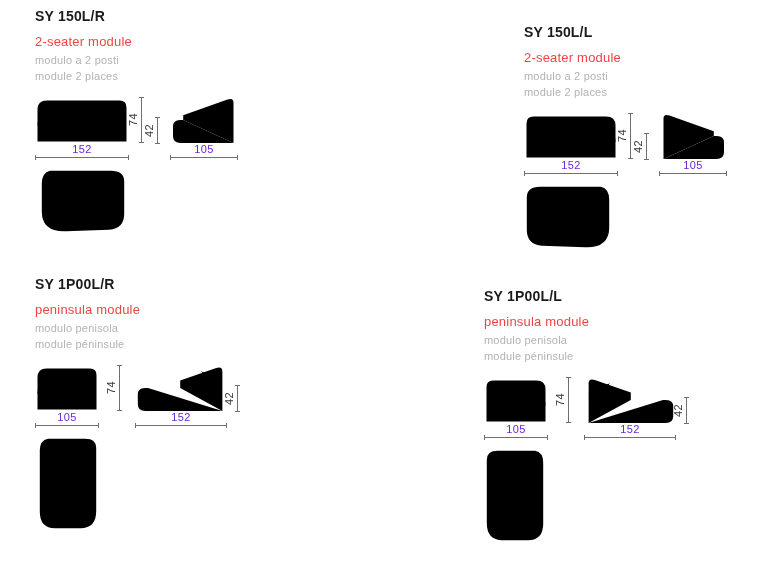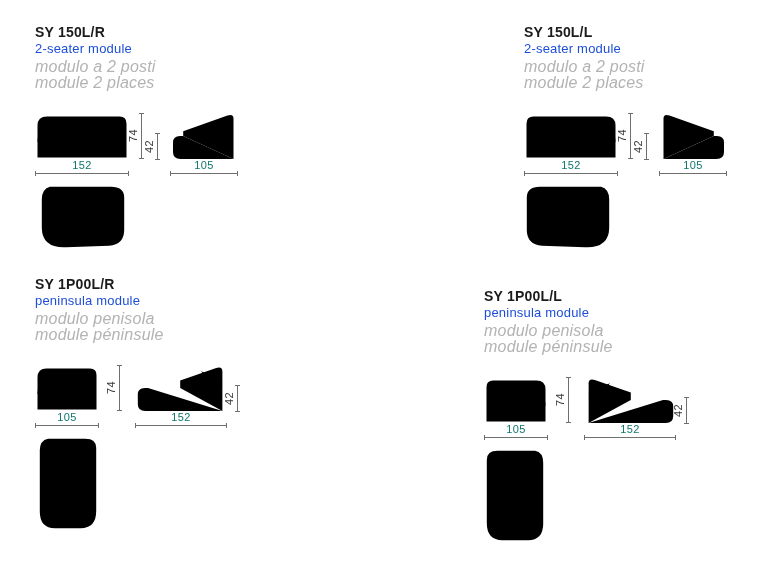--- a/index.html
+++ b/index.html
@@ -4,35 +4,35 @@
 <style>
   html,body{margin:0;padding:0;background:#ffffff;}
   #canvas{
     position:relative;
     width:770px;height:578px;
     background:#ffffff;
     font-family:"Liberation Sans", sans-serif;
     overflow:hidden;
   }
   .quadrant{position:absolute;}
-  .q-tl{left:35px;top:20px;width:300px;height:250px;}
+  .q-tl{left:35px;top:4px;width:300px;height:250px;}
   .q-tr{left:524px;top:20px;width:262px;height:250px;}
   .q-bl{left:35px;top:272px;width:300px;height:280px;}
   .q-br{left:484px;top:284px;width:262px;height:280px;}
 
   .q-header{position:absolute;left:0;top:4px;}
   .q-code{font-size:14px;line-height:16px;font-weight:bold;color:#1b1b1b;letter-spacing:.2px;}
-  .q-name{font-size:13px;line-height:15px;color:#1d4ed8;margin-top:1px;letter-spacing:.2px;}
-  .q-sub{font-size:16px;line-height:16px;color:#b3b3b3;letter-spacing:.2px;font-style:italic;}
+  .q-name{font-size:13px;line-height:15px;color:#ef4444;margin-top:10px;letter-spacing:.2px;}
+  .q-sub{font-size:11px;line-height:16px;color:#b3b3b3;letter-spacing:.2px;}
   .q-sub.first{margin-top:3px;}
 
   svg.drawing{position:absolute;display:block;}
   .mir{transform:scaleX(-1);}
 
-  .hdim{position:absolute;text-align:center;color:#0f766e;}
+  .hdim{position:absolute;text-align:center;color:#6d28d9;}
   .hdim-label{display:block;font-size:11px;line-height:12px;margin-bottom:2px;letter-spacing:.4px;}
   .hdim-line{height:1px;background:#6f6f6f;position:relative;}
   .hdim-line::before,.hdim-line::after{content:"";position:absolute;top:-2px;width:1px;height:5px;background:#6f6f6f;}
   .hdim-line::before{left:0;}
   .hdim-line::after{right:0;}
 
   .vdim{position:absolute;display:flex;align-items:center;}
   .vdim-label{writing-mode:vertical-rl;transform:rotate(180deg);font-size:11px;color:#3a3a3a;letter-spacing:.4px;margin-right:2px;}
   .vdim-line{width:1px;align-self:stretch;background:#6f6f6f;position:relative;}
   .vdim-line::before,.vdim-line::after{content:"";position:absolute;left:-2px;width:5px;height:1px;background:#6f6f6f;}

